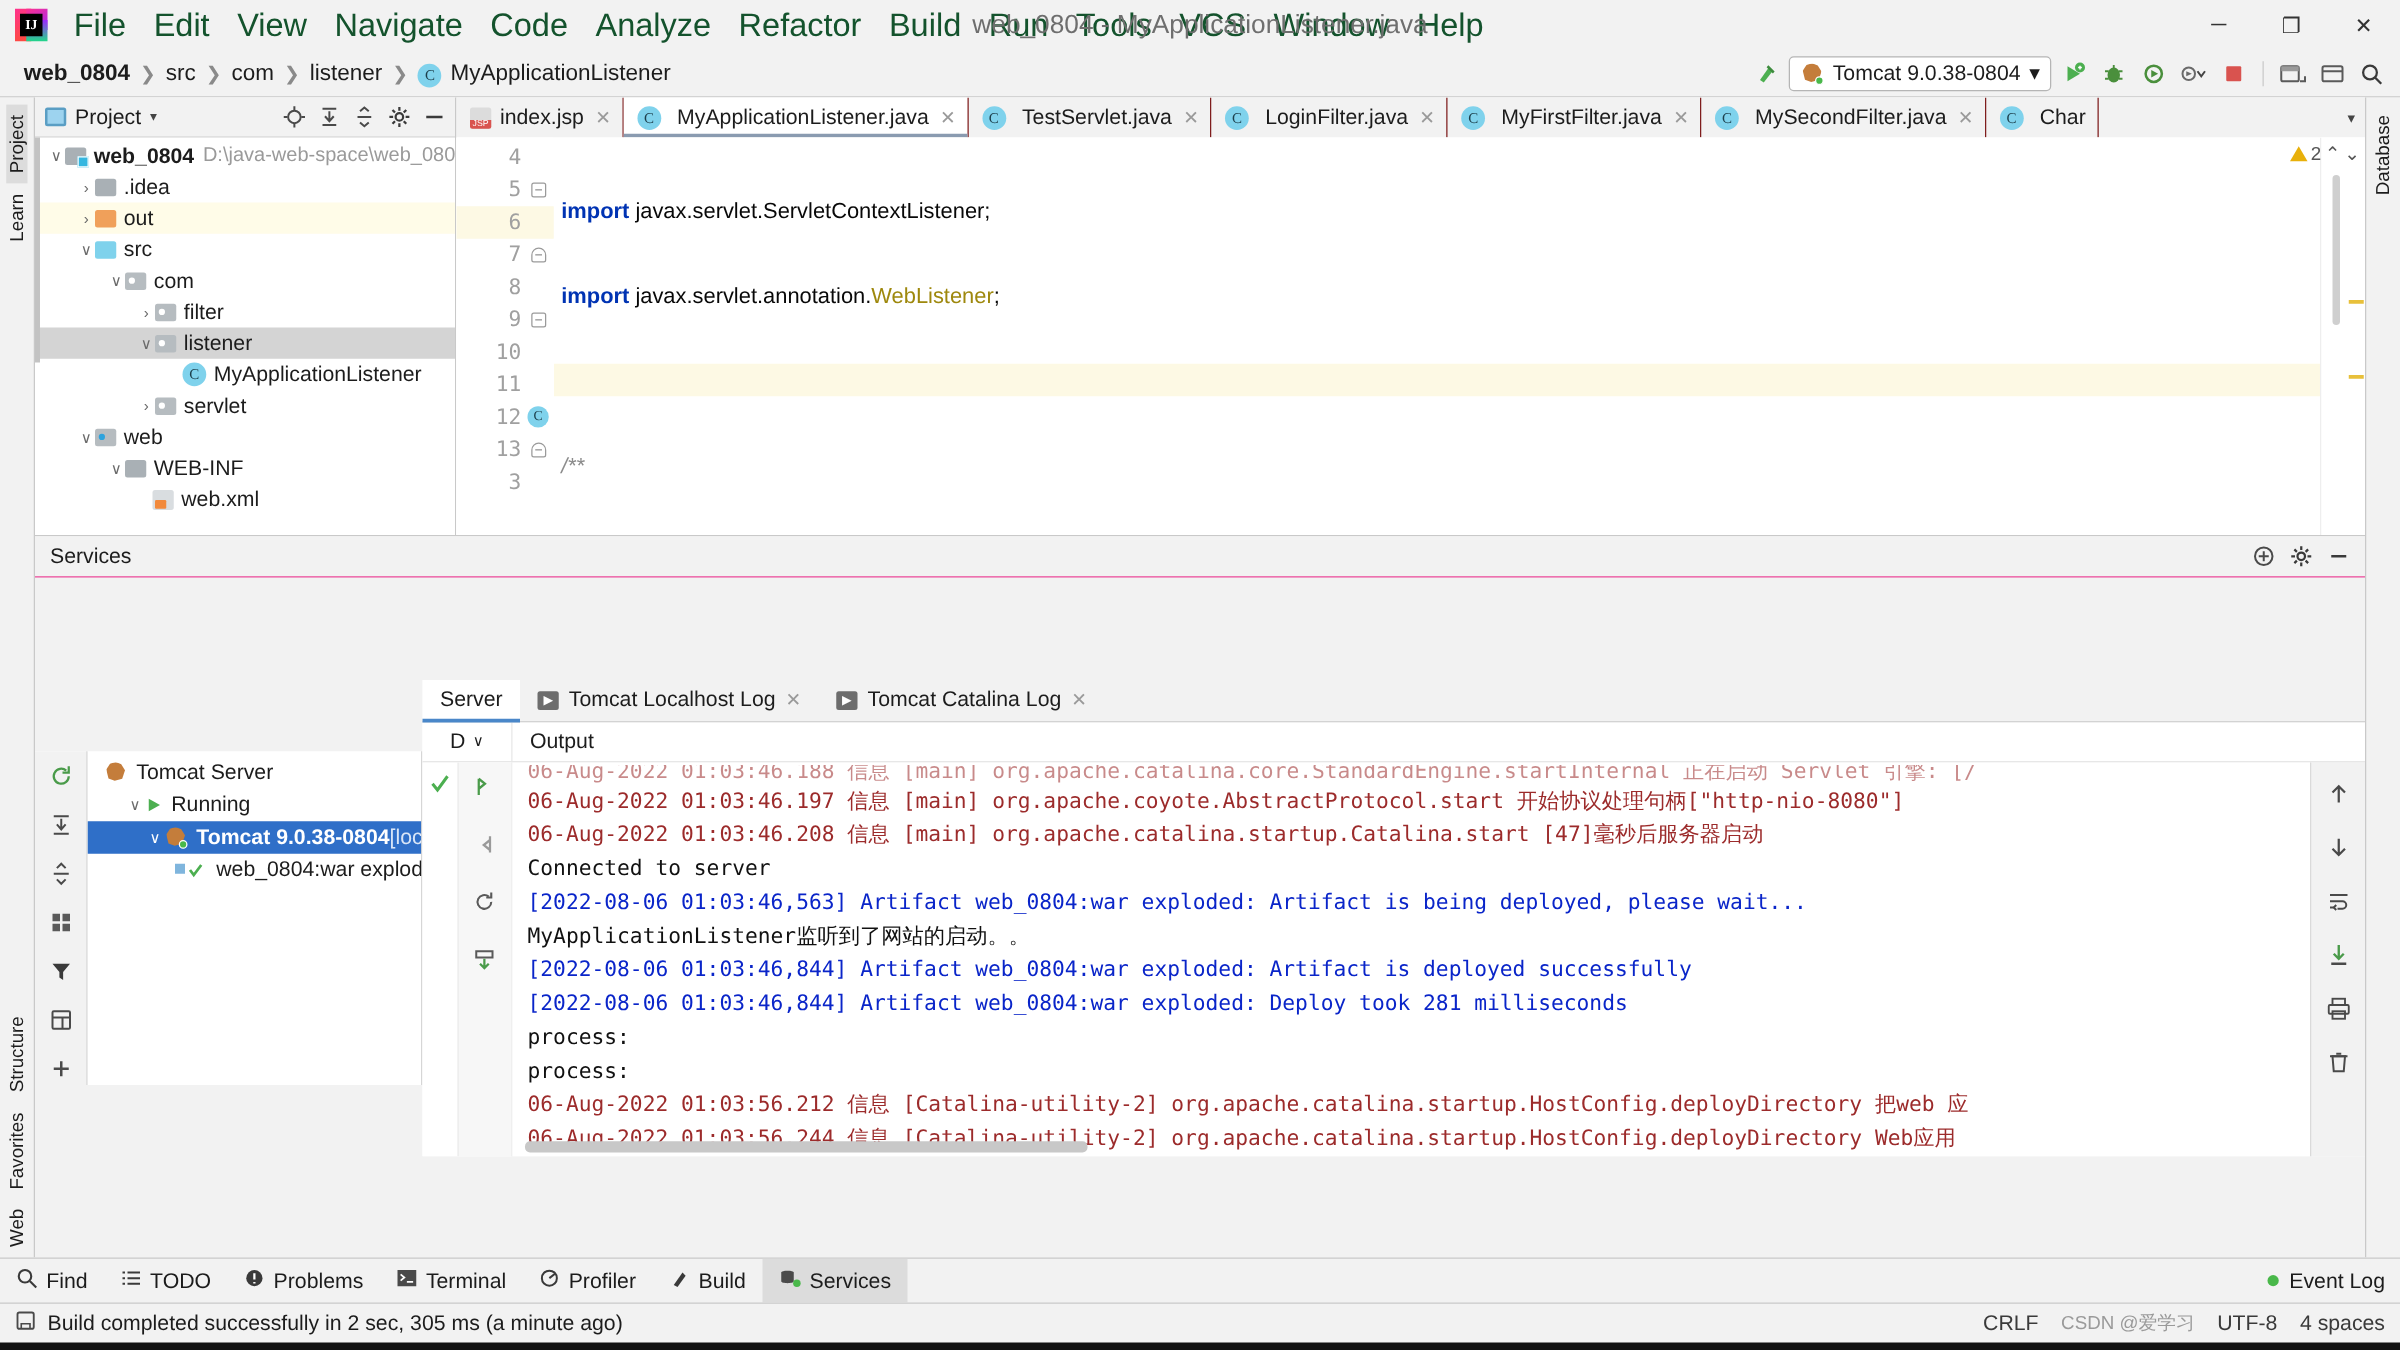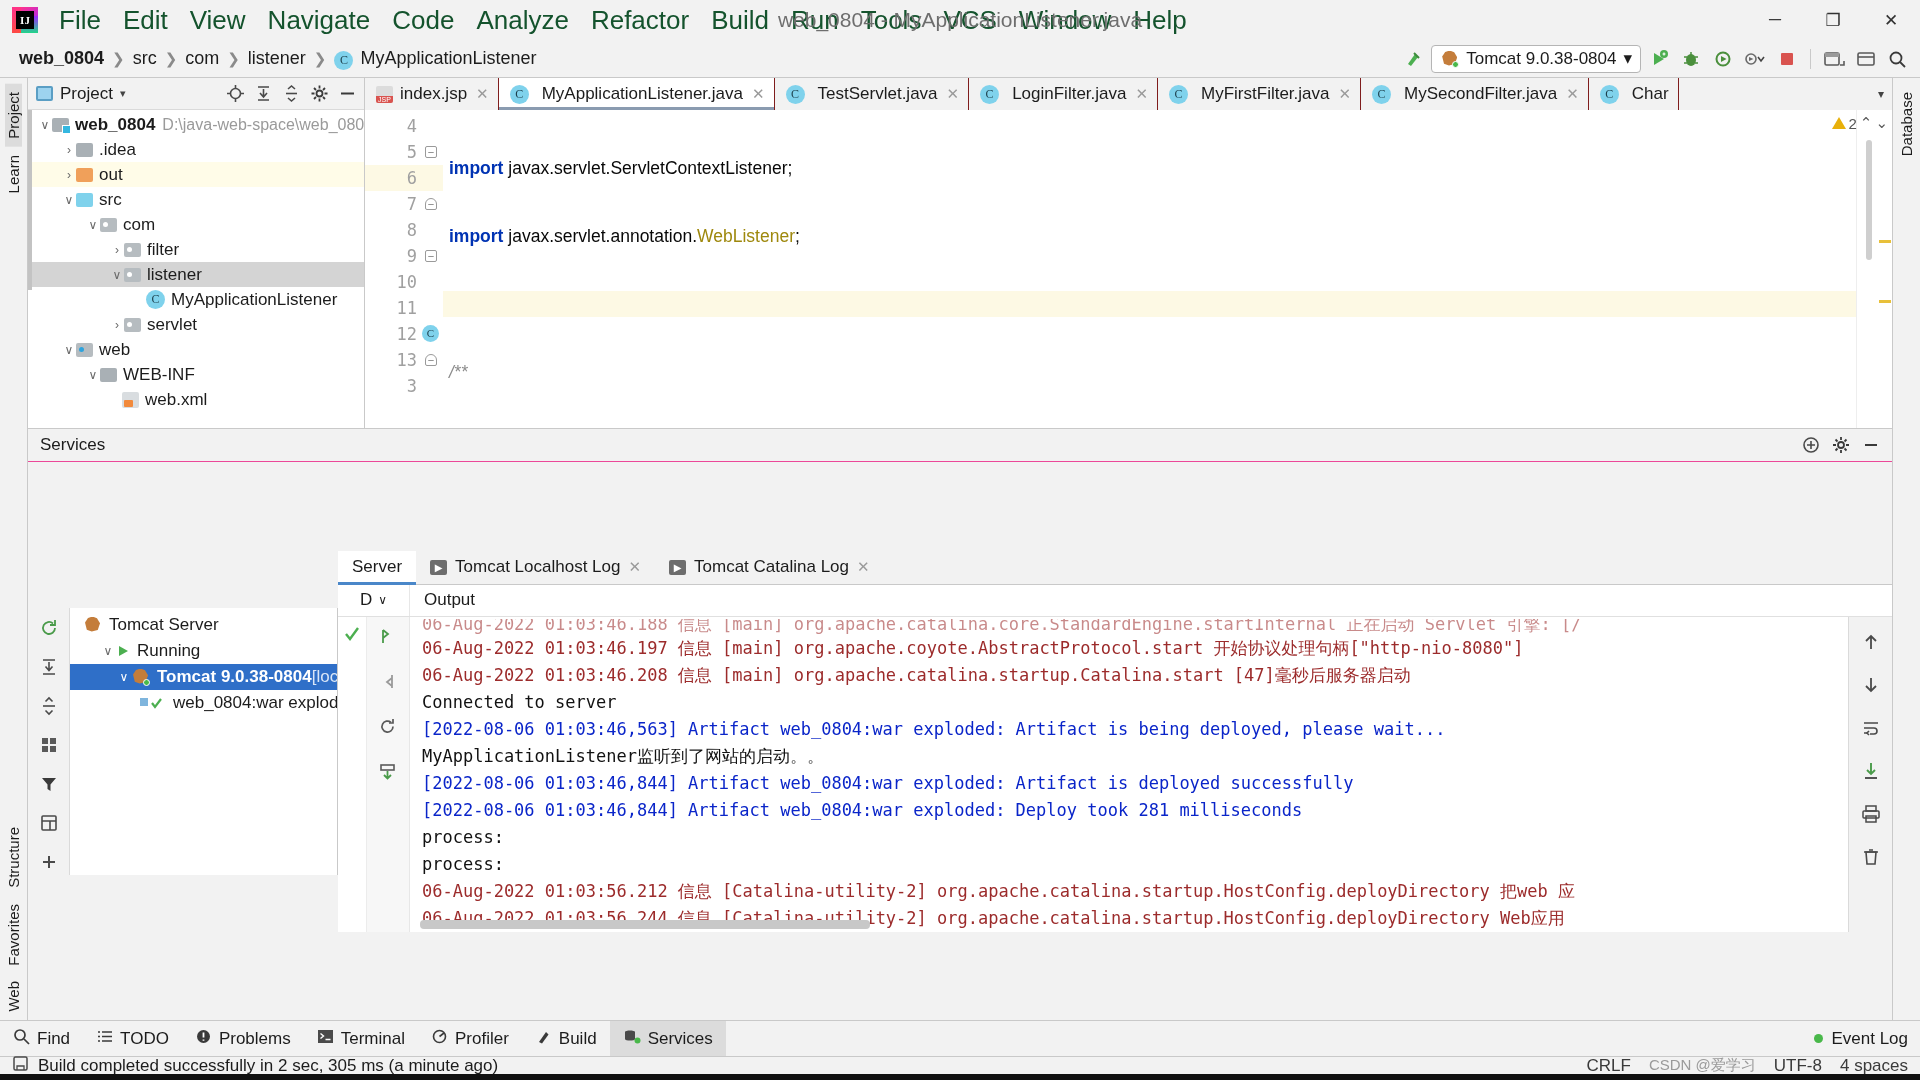--- a/index.html
+++ b/index.html
@@ -218,21 +218,21 @@
   .bottombar {
     height: 36px; display: flex; align-items: stretch; background: #f2f2f2;
     border-top: 1px solid #c9c9c9; flex: none;
   }
   .bbtn { display: flex; align-items: center; gap: 7px; padding: 0 13px; font-size: 17px; color: #1c1c1c; }
   .bbtn.active { background: #dcdcdc; }
   .bb-right { margin-left: auto; display: flex; align-items: center; padding-right: 12px; gap: 8px; font-size: 17px; color: #1c1c1c; }
   .ev-dot { width: 9px; height: 9px; border-radius: 50%; background: #49b84a; }
 
   .statusbar {
-    height: 18px; display: flex; align-items: center; background: #f2f2f2;
+    height: 32px; display: flex; align-items: center; background: #f2f2f2;
     border-top: 1px solid #c9c9c9; flex: none; padding: 0 12px; font-size: 17px; color: #1c1c1c;
   }
   .sb-left { display: flex; align-items: center; gap: 9px; }
   .sb-right { margin-left: auto; display: flex; align-items: center; gap: 18px; color: #3a3a3a; }
   .wm { color: #9a9a9a; font-size: 15px; }
   .blackline { height: 6px; background: #111; flex: none; }
 </style>
 </head>
 <body>
 

